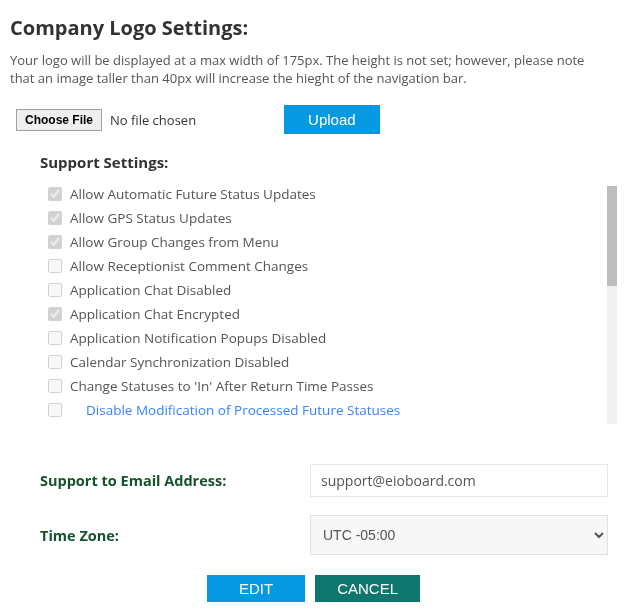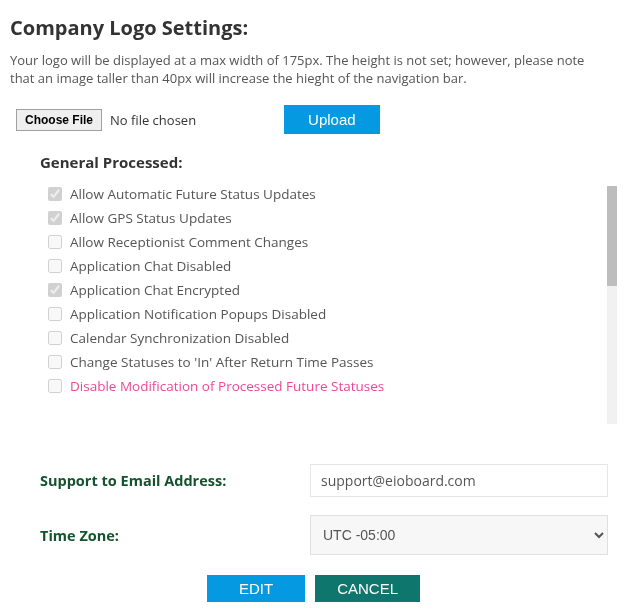--- a/index.html
+++ b/index.html
@@ -154,48 +154,53 @@
   }
   .cancel-btn {
     background: #0f766e;
     color: #fff;
     border: none;
     font-size: 15px;
     padding: 5px 22px;
     cursor: pointer;
   }
   .cut-off {
-    color: #ec4899;
+    color: #3b82f6;
+    margin-left: 16px;
   }
 </style>
 </head>
 <body>
 
 <div class="section-title">Company Logo Settings:</div>
 
 <div class="logo-desc">Your logo will be displayed at a max width of 175px. The height is not set; however, please note that an image taller than 40px will increase the hieght of the navigation bar.</div>
 
 <div class="file-row">
   <button class="choose-file-btn">Choose File</button>
   <span class="file-status">No file chosen</span>
   <button class="upload-btn">Upload</button>
 </div>
 
 <div class="general-section">
-  <div class="general-title">General Processed:</div>
+  <div class="general-title">Support Settings:</div>
 
   <div class="settings-list">
     <div class="settings-inner" id="settings-inner">
         <div class="setting-row">
           <input type="checkbox" disabled="" checked="" style="">
           <span>Allow Automatic Future Status Updates</span>
         </div>
         <div class="setting-row">
           <input type="checkbox" disabled="" checked="" style="">
           <span>Allow GPS Status Updates</span>
+        </div>
+        <div class="setting-row">
+          <input type="checkbox" disabled="" checked="" style="">
+          <span>Allow Group Changes from Menu</span>
         </div>
         <div class="setting-row">
           <input type="checkbox" disabled="" style="">
           <span>Allow Receptionist Comment Changes</span>
         </div>
         <div class="setting-row">
           <input type="checkbox" disabled="" style="">
           <span>Application Chat Disabled</span>
         </div>
         <div class="setting-row">

